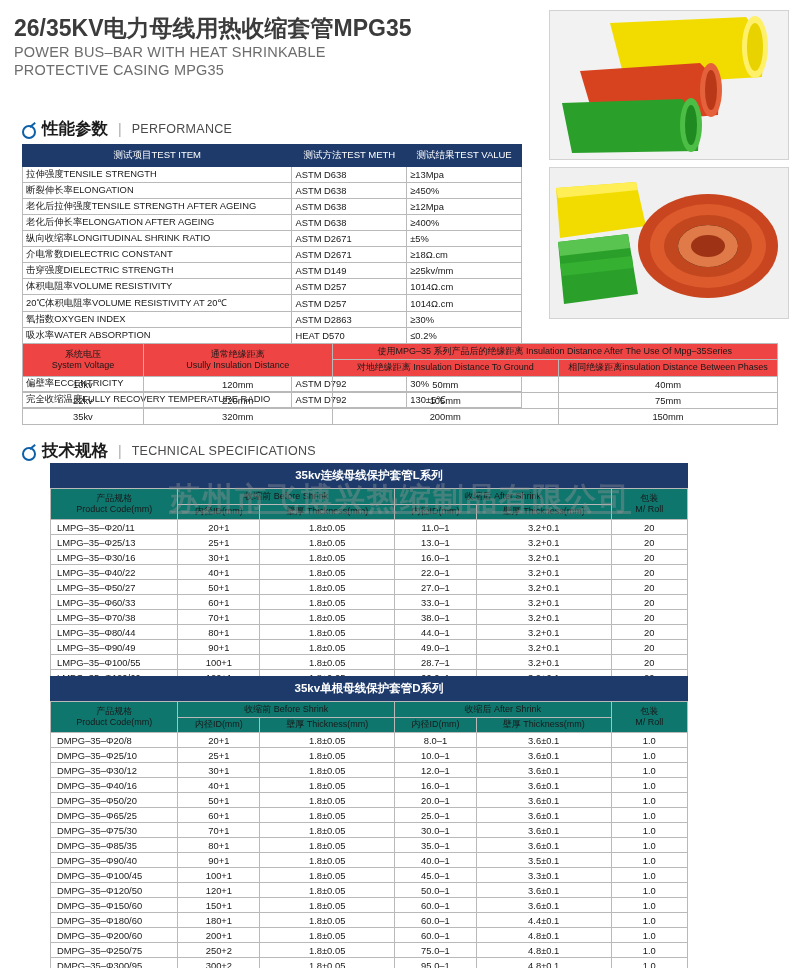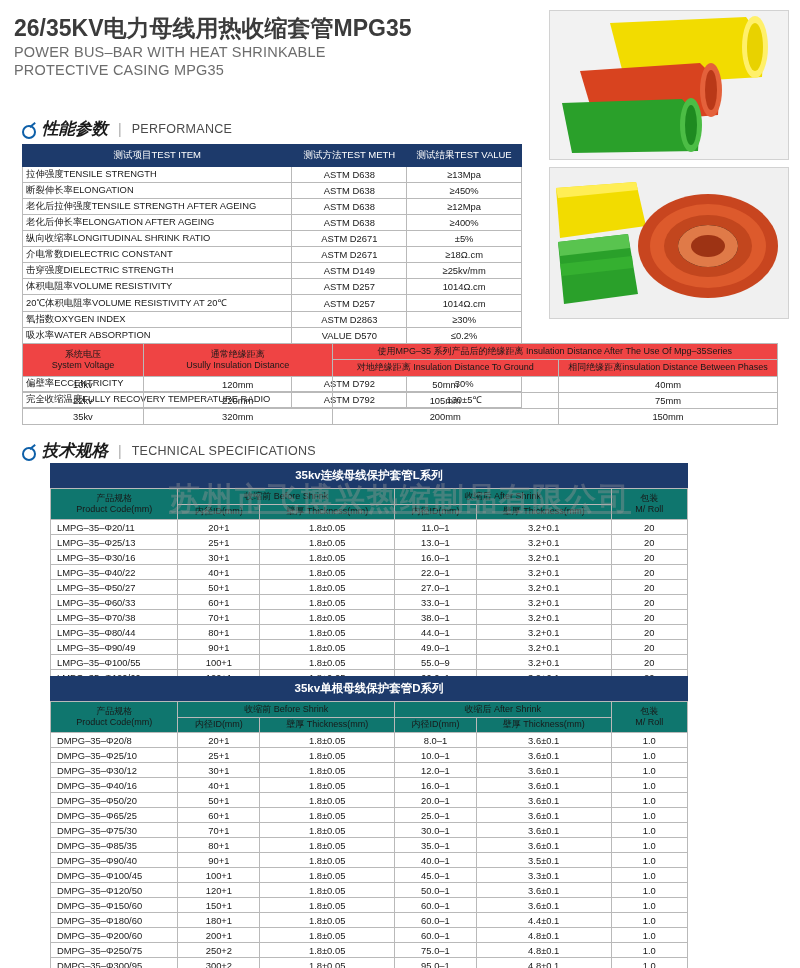--- a/index.html
+++ b/index.html
@@ -69,21 +69,20 @@
     content: "";
     position: absolute; left: 7px; top: 1px;
     width: 7px; height: 2px;
     background: #0d5fa8;
     transform: rotate(-40deg);
   }
   .sec-cn {
     font-size: 16.5px;
     font-weight: bold;
     color: #1b1b1b;
-    font-style: italic;
   }
   .sec-div {
     color: #aaa;
     font-size: 14px;
     margin: 0 3px;
   }
   .sec-en {
     font-size: 12.5px;
     color: #4a4a4a;
     letter-spacing: .3px;
@@ -106,21 +105,21 @@
   #perf-wrap { position: absolute; left: 22px; top: 144px; width: 500px; }
   #perf-wrap th {
     background: #1d3a6b;
     color: #ffffff;
     text-align: center;
     font-size: 9.5px;
     padding: 4px 2px;
     border: 1px solid #1d3a6b;
   }
   #perf-wrap td { height: 13.2px; }
-  #perf-wrap td.c { text-align: center; }
+  #perf-wrap td.c { text-align: left; }
 
   
   #dist-wrap { position: absolute; left: 22px; top: 343px; width: 756px; }
   #dist-wrap td { text-align: center; padding: 2px 2px; }
   #dist-wrap td.hd { background: #ef4444; font-size: 9px; line-height: 1.25; text-align: center; }
 
   
   .spec-wrap { position: absolute; left: 50px; width: 638px; }
   .spec-title {
     background: #1d3a6b;
@@ -264,21 +263,21 @@
             <td class="c">ASTM D257</td>
             <td class="c">1014Ω.cm</td>
           </tr>
           <tr>
             <td>氧指数OXYGEN INDEX</td>
             <td class="c">ASTM D2863</td>
             <td class="c">≥30%</td>
           </tr>
           <tr>
             <td>吸水率WATER ABSORPTION</td>
-            <td class="c">VALUE D570</td>
+            <td class="c">HEAT D570</td>
             <td class="c">≤0.2%</td>
           </tr>
           <tr>
             <td>密度DENSITY</td>
             <td class="c">ASTM D792</td>
             <td class="c">1.25g/cm3</td>
           </tr>
           <tr>
             <td>阻燃性FLAMMABILITY</td>
             <td class="c">UL 224</td>
@@ -440,21 +439,21 @@
             <td>90+1</td>
             <td>1.8±0.05</td>
             <td>49.0–1</td>
             <td>3.2+0.1</td>
             <td>20</td>
           </tr>
           <tr>
             <td class="left">LMPG–35–Φ100/55</td>
             <td>100+1</td>
             <td>1.8±0.05</td>
-            <td>55.0–9</td>
+            <td>28.7–1</td>
             <td>3.2+0.1</td>
             <td>20</td>
           </tr>
           <tr>
             <td class="left">LMPG–35–Φ120/66</td>
             <td>120+1</td>
             <td>1.8±0.05</td>
             <td>66.0–1</td>
             <td>3.2+0.1</td>
             <td>20</td>

